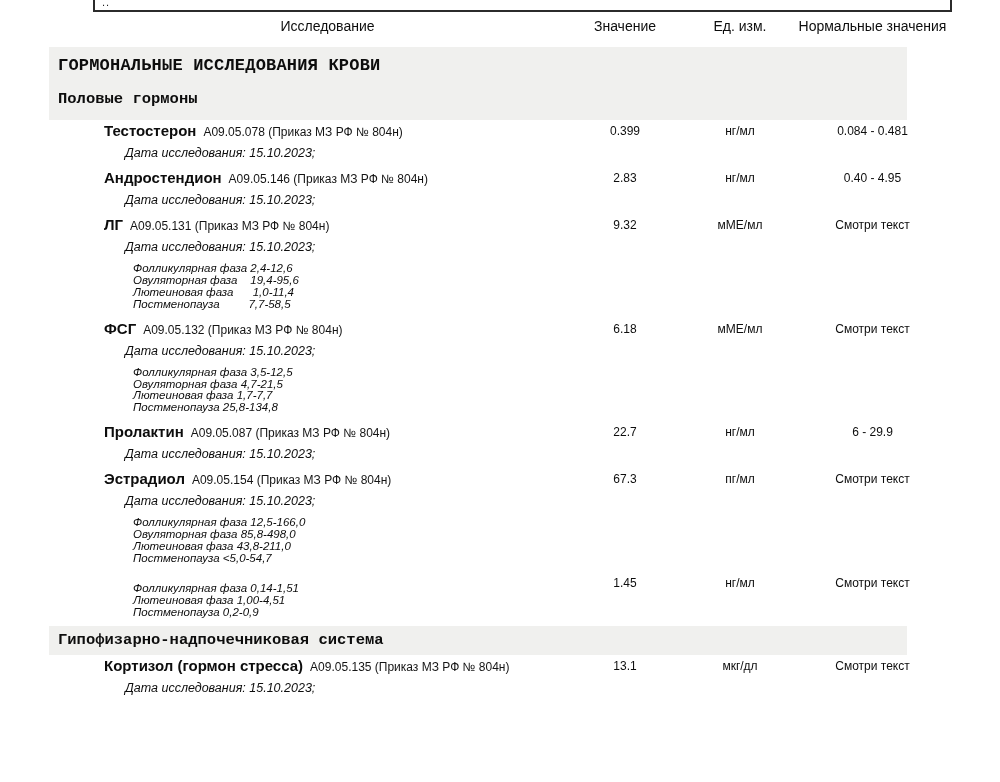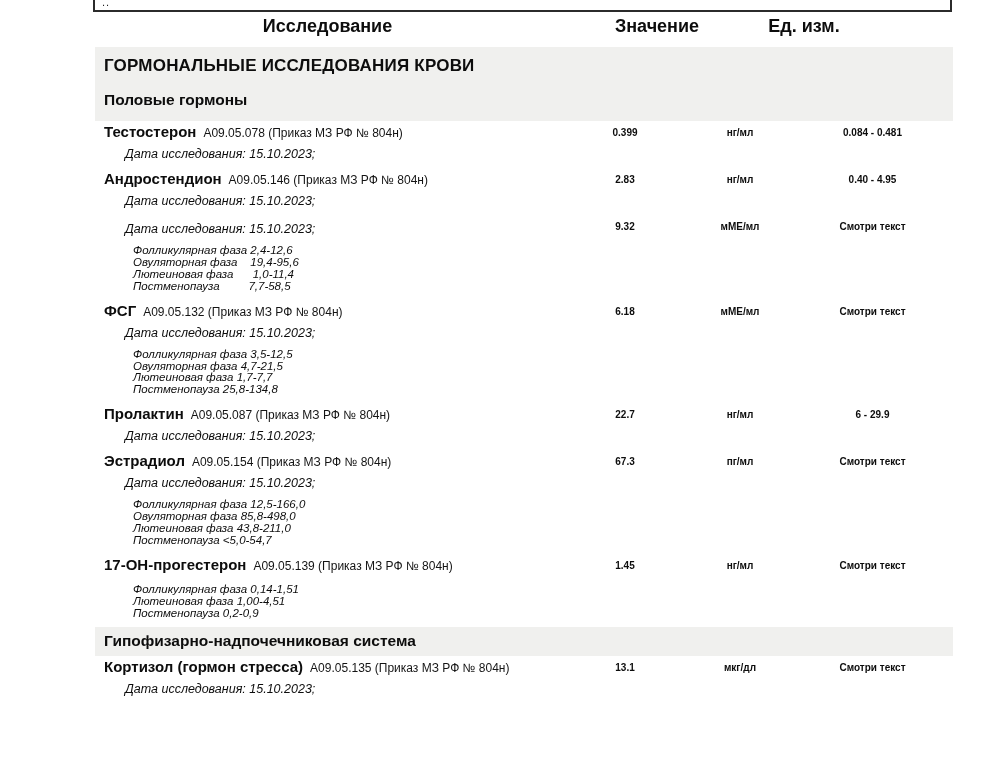--- a/index.html
+++ b/index.html
@@ -11,54 +11,55 @@
   
   .topbox{
     margin-left:93px;width:859px;height:12px;box-sizing:border-box;
     border:2px solid #2b2b2b;border-top:none;position:relative;overflow:hidden;
   }
   .topbox .frag{position:absolute;top:-4px;left:7px;font-size:11px;letter-spacing:1px;color:#222;}
 
   .grid{display:grid;grid-template-columns:465px 130px 100px 165px;}
   .content{margin-left:95px;width:860px;}
 
-  .hdr{margin-top:6px;font-weight:bold;font-size:18px;gap:32px;}
+  .hdr{margin-top:6px;font-weight:normal;font-size:14px;}
   .hdr > div{text-align:center;line-height:17px;}
 
-  .band{background:#f0f0ee;margin-left:95px;width:858px;box-sizing:border-box;}
+  .band{background:#f0f0ee;margin-left:49px;width:858px;box-sizing:border-box;font-family:Liberation Mono, monospace;}
   .band1{margin-top:12px;padding:9px 0 12px 9px;}
   .band1 .t1{font-size:17px;font-weight:bold;letter-spacing:.2px;}
   .band1 .t2{font-size:15.5px;font-weight:bold;margin-top:15px;}
   .band2{margin-top:6px;padding:5px 14px 6px 9px;}
   .band2 .t1{font-size:15.5px;font-weight:bold;}
 
   .row{margin-left:95px;width:860px;padding-top:2px;margin-bottom:7px;}
   .namecell{padding-left:9px;}
   .nameline{line-height:18px;}
   .tname{font-weight:bold;font-size:15px;}
   .tcode{font-size:12px;margin-left:7px;color:#141414;}
   .tdate{font-style:italic;font-size:12.5px;margin-top:5px;margin-left:21px;}
   .phases{
     font-style:italic;font-size:11.5px;line-height:11.9px;
     margin-top:9px;margin-left:29px;white-space:pre;
   }
   .phases:empty{display:none;}
-  .val,.unit,.norm{text-align:center;font-size:10px;line-height:19px;font-weight:bold;}
+  .val,.unit,.norm{text-align:center;font-size:12px;line-height:19px;}
 </style>
 </head>
 <body>
 
 <div class="topbox">
   <span class="frag">..</span>
 </div>
 
 <div class="content grid hdr">
   <div>Исследование</div>
   <div>Значение</div>
   <div>Ед. изм.</div>
+  <div>Нормальные значения</div>
 </div>
 
 <div class="band band1">
   <div class="t1">ГОРМОНАЛЬНЫЕ ИССЛЕДОВАНИЯ КРОВИ</div>
   <div class="t2">Половые гормоны</div>
 </div>
 
 <div class="row grid">
   <div class="namecell">
     <div class="nameline">
@@ -80,20 +81,23 @@
     <div class="tdate">Дата исследования: 15.10.2023;</div>
 
   </div>
   <div class="val">2.83</div>
   <div class="unit">нг/мл</div>
   <div class="norm">0.40 - 4.95</div>
 </div>
 
 <div class="row grid">
   <div class="namecell">
+    <div class="nameline">
+      <span class="tname">ЛГ</span><span class="tcode">A09.05.131 (Приказ МЗ РФ № 804н)</span>
+    </div>
     <div class="tdate">Дата исследования: 15.10.2023;</div>
     <div class="phases">Фолликулярная фаза 2,4-12,6
 Овуляторная фаза    19,4-95,6
 Лютеиновая фаза      1,0-11,4
 Постменопауза         7,7-58,5</div>
   </div>
   <div class="val">9.32</div>
   <div class="unit">мМЕ/мл</div>
   <div class="norm">Смотри текст</div>
 </div>
@@ -138,23 +142,20 @@
 Лютеиновая фаза 43,8-211,0
 Постменопауза &lt;5,0-54,7</div>
   </div>
   <div class="val">67.3</div>
   <div class="unit">пг/мл</div>
   <div class="norm">Смотри текст</div>
 </div>
 
 <div class="row grid">
   <div class="namecell">
-    <div class="nameline">
-      <span class="tname">17-ОН-прогестерон</span><span class="tcode">A09.05.139 (Приказ МЗ РФ № 804н)</span>
-    </div>
     <div class="phases">Фолликулярная фаза 0,14-1,51
 Лютеиновая фаза 1,00-4,51
 Постменопауза 0,2-0,9</div>
   </div>
   <div class="val">1.45</div>
   <div class="unit">нг/мл</div>
   <div class="norm">Смотри текст</div>
 </div>
 
 <div class="band band2">

